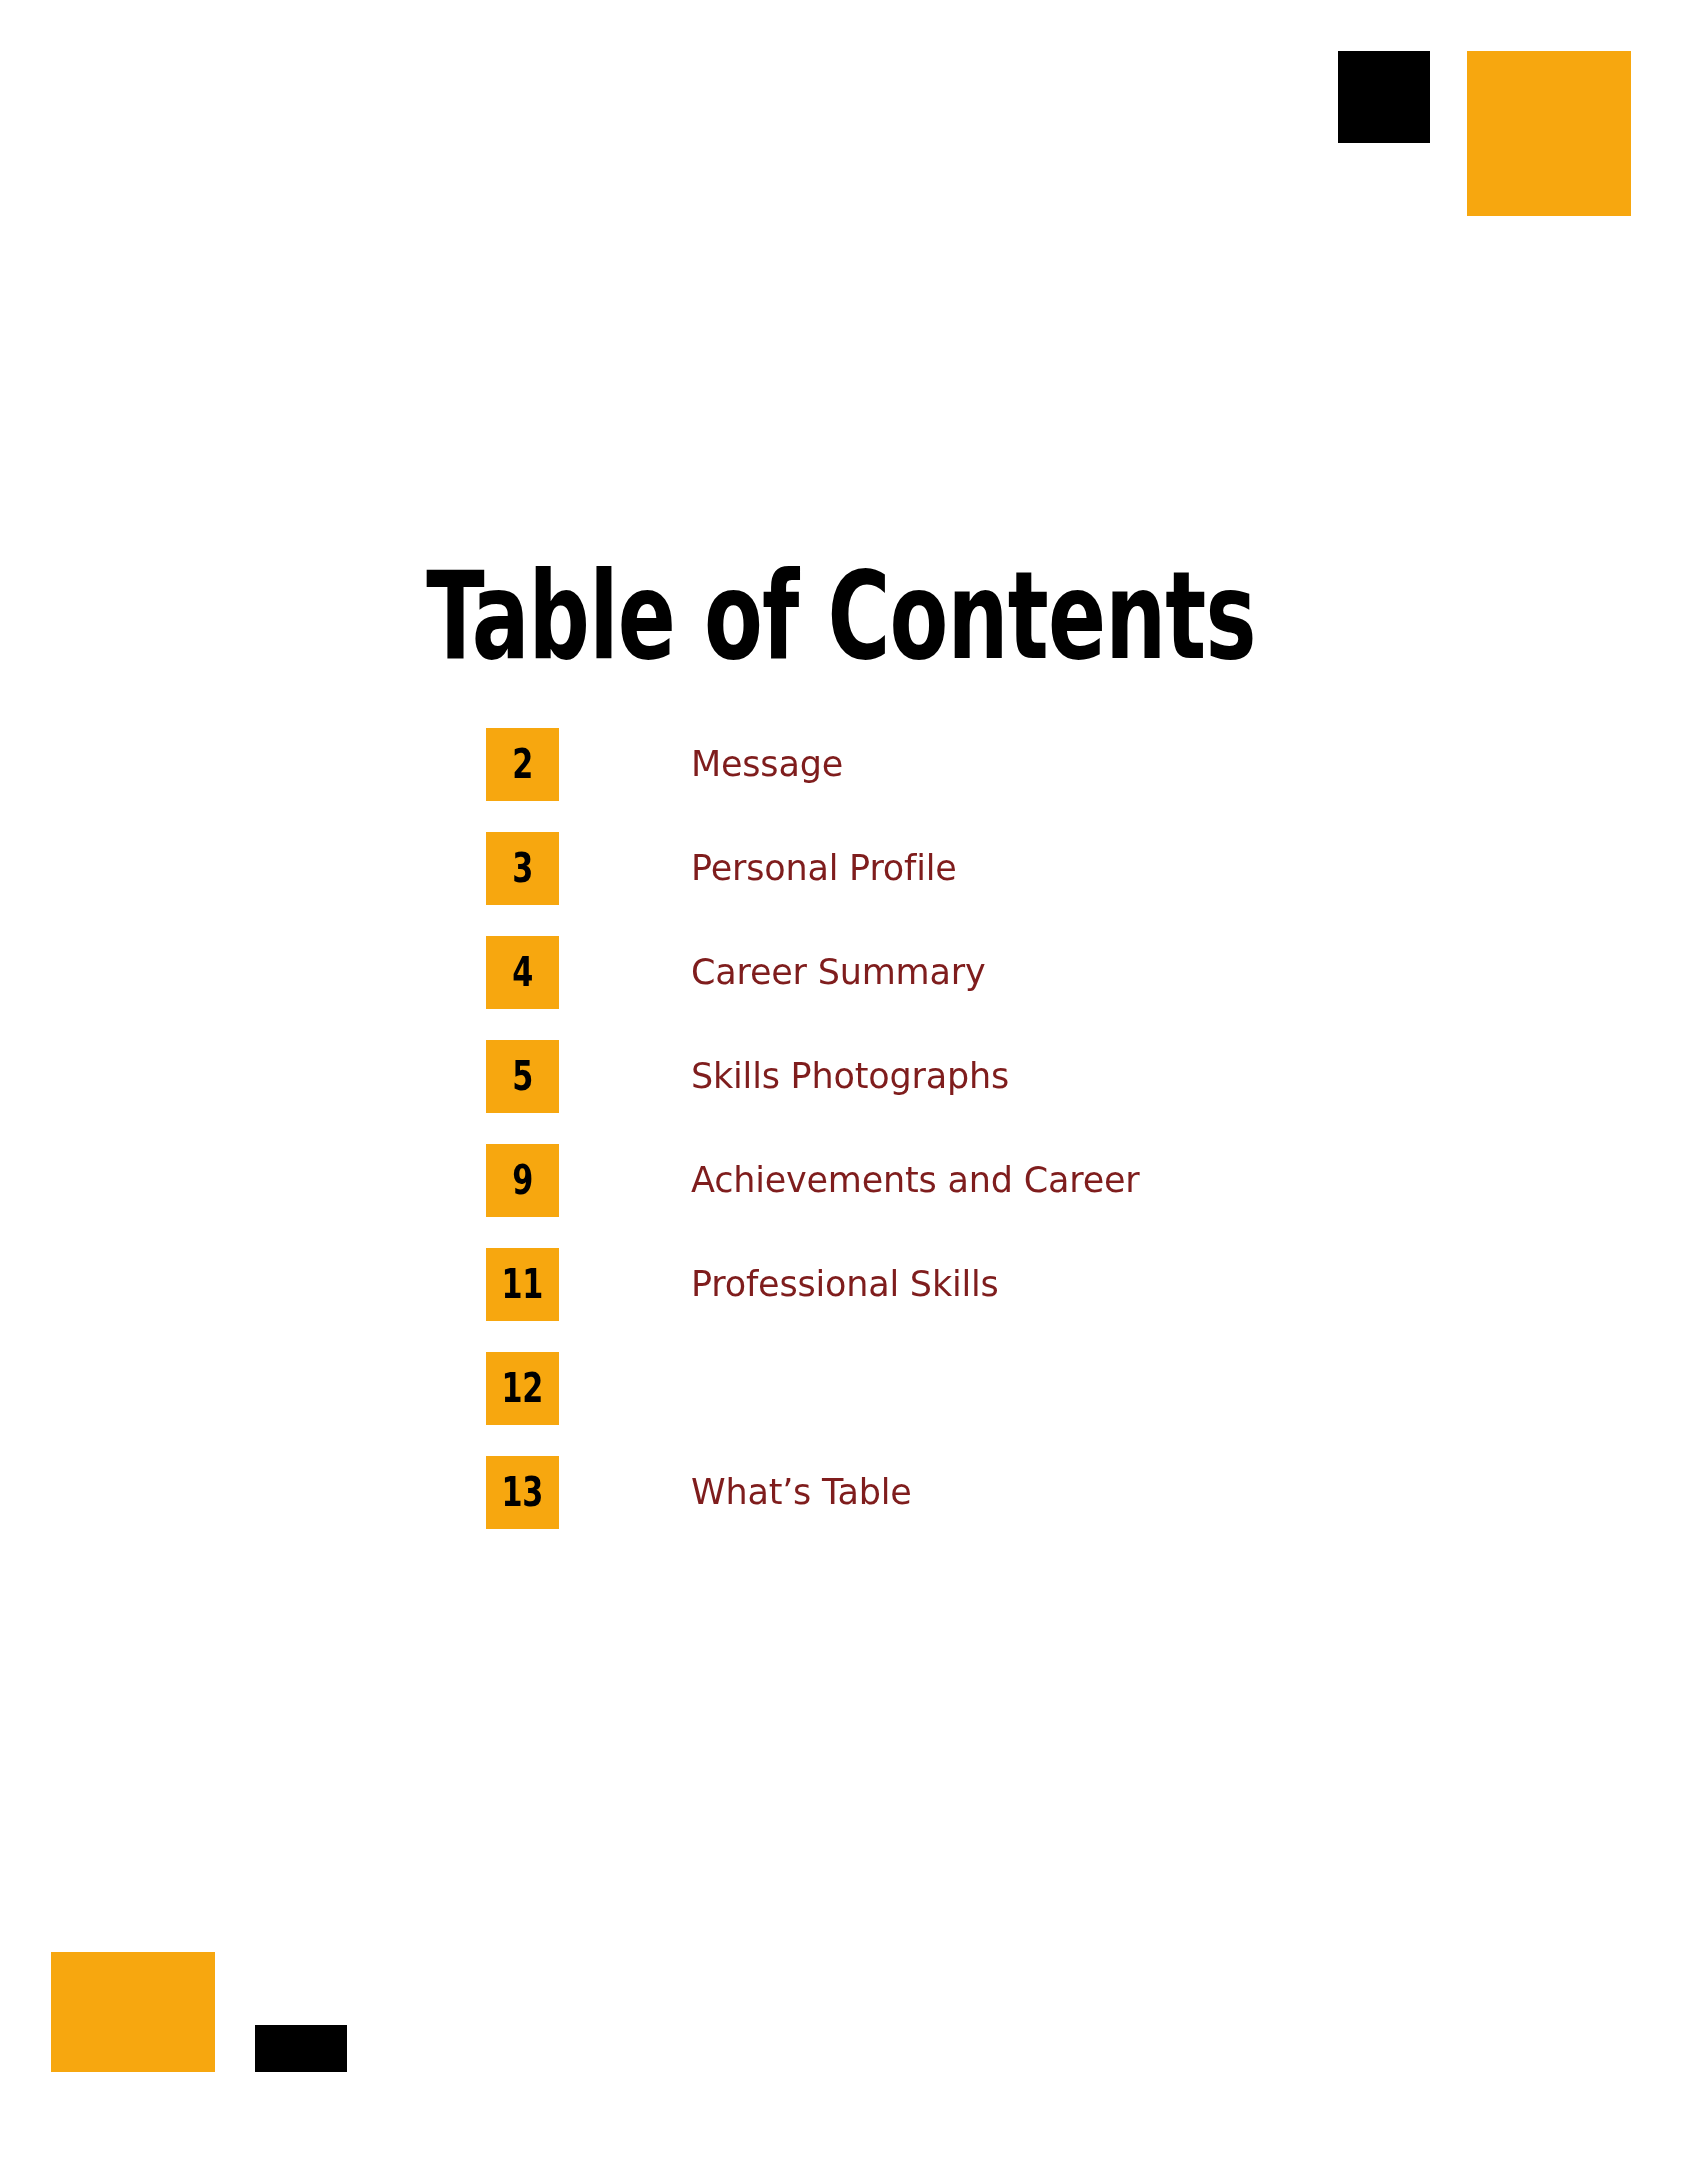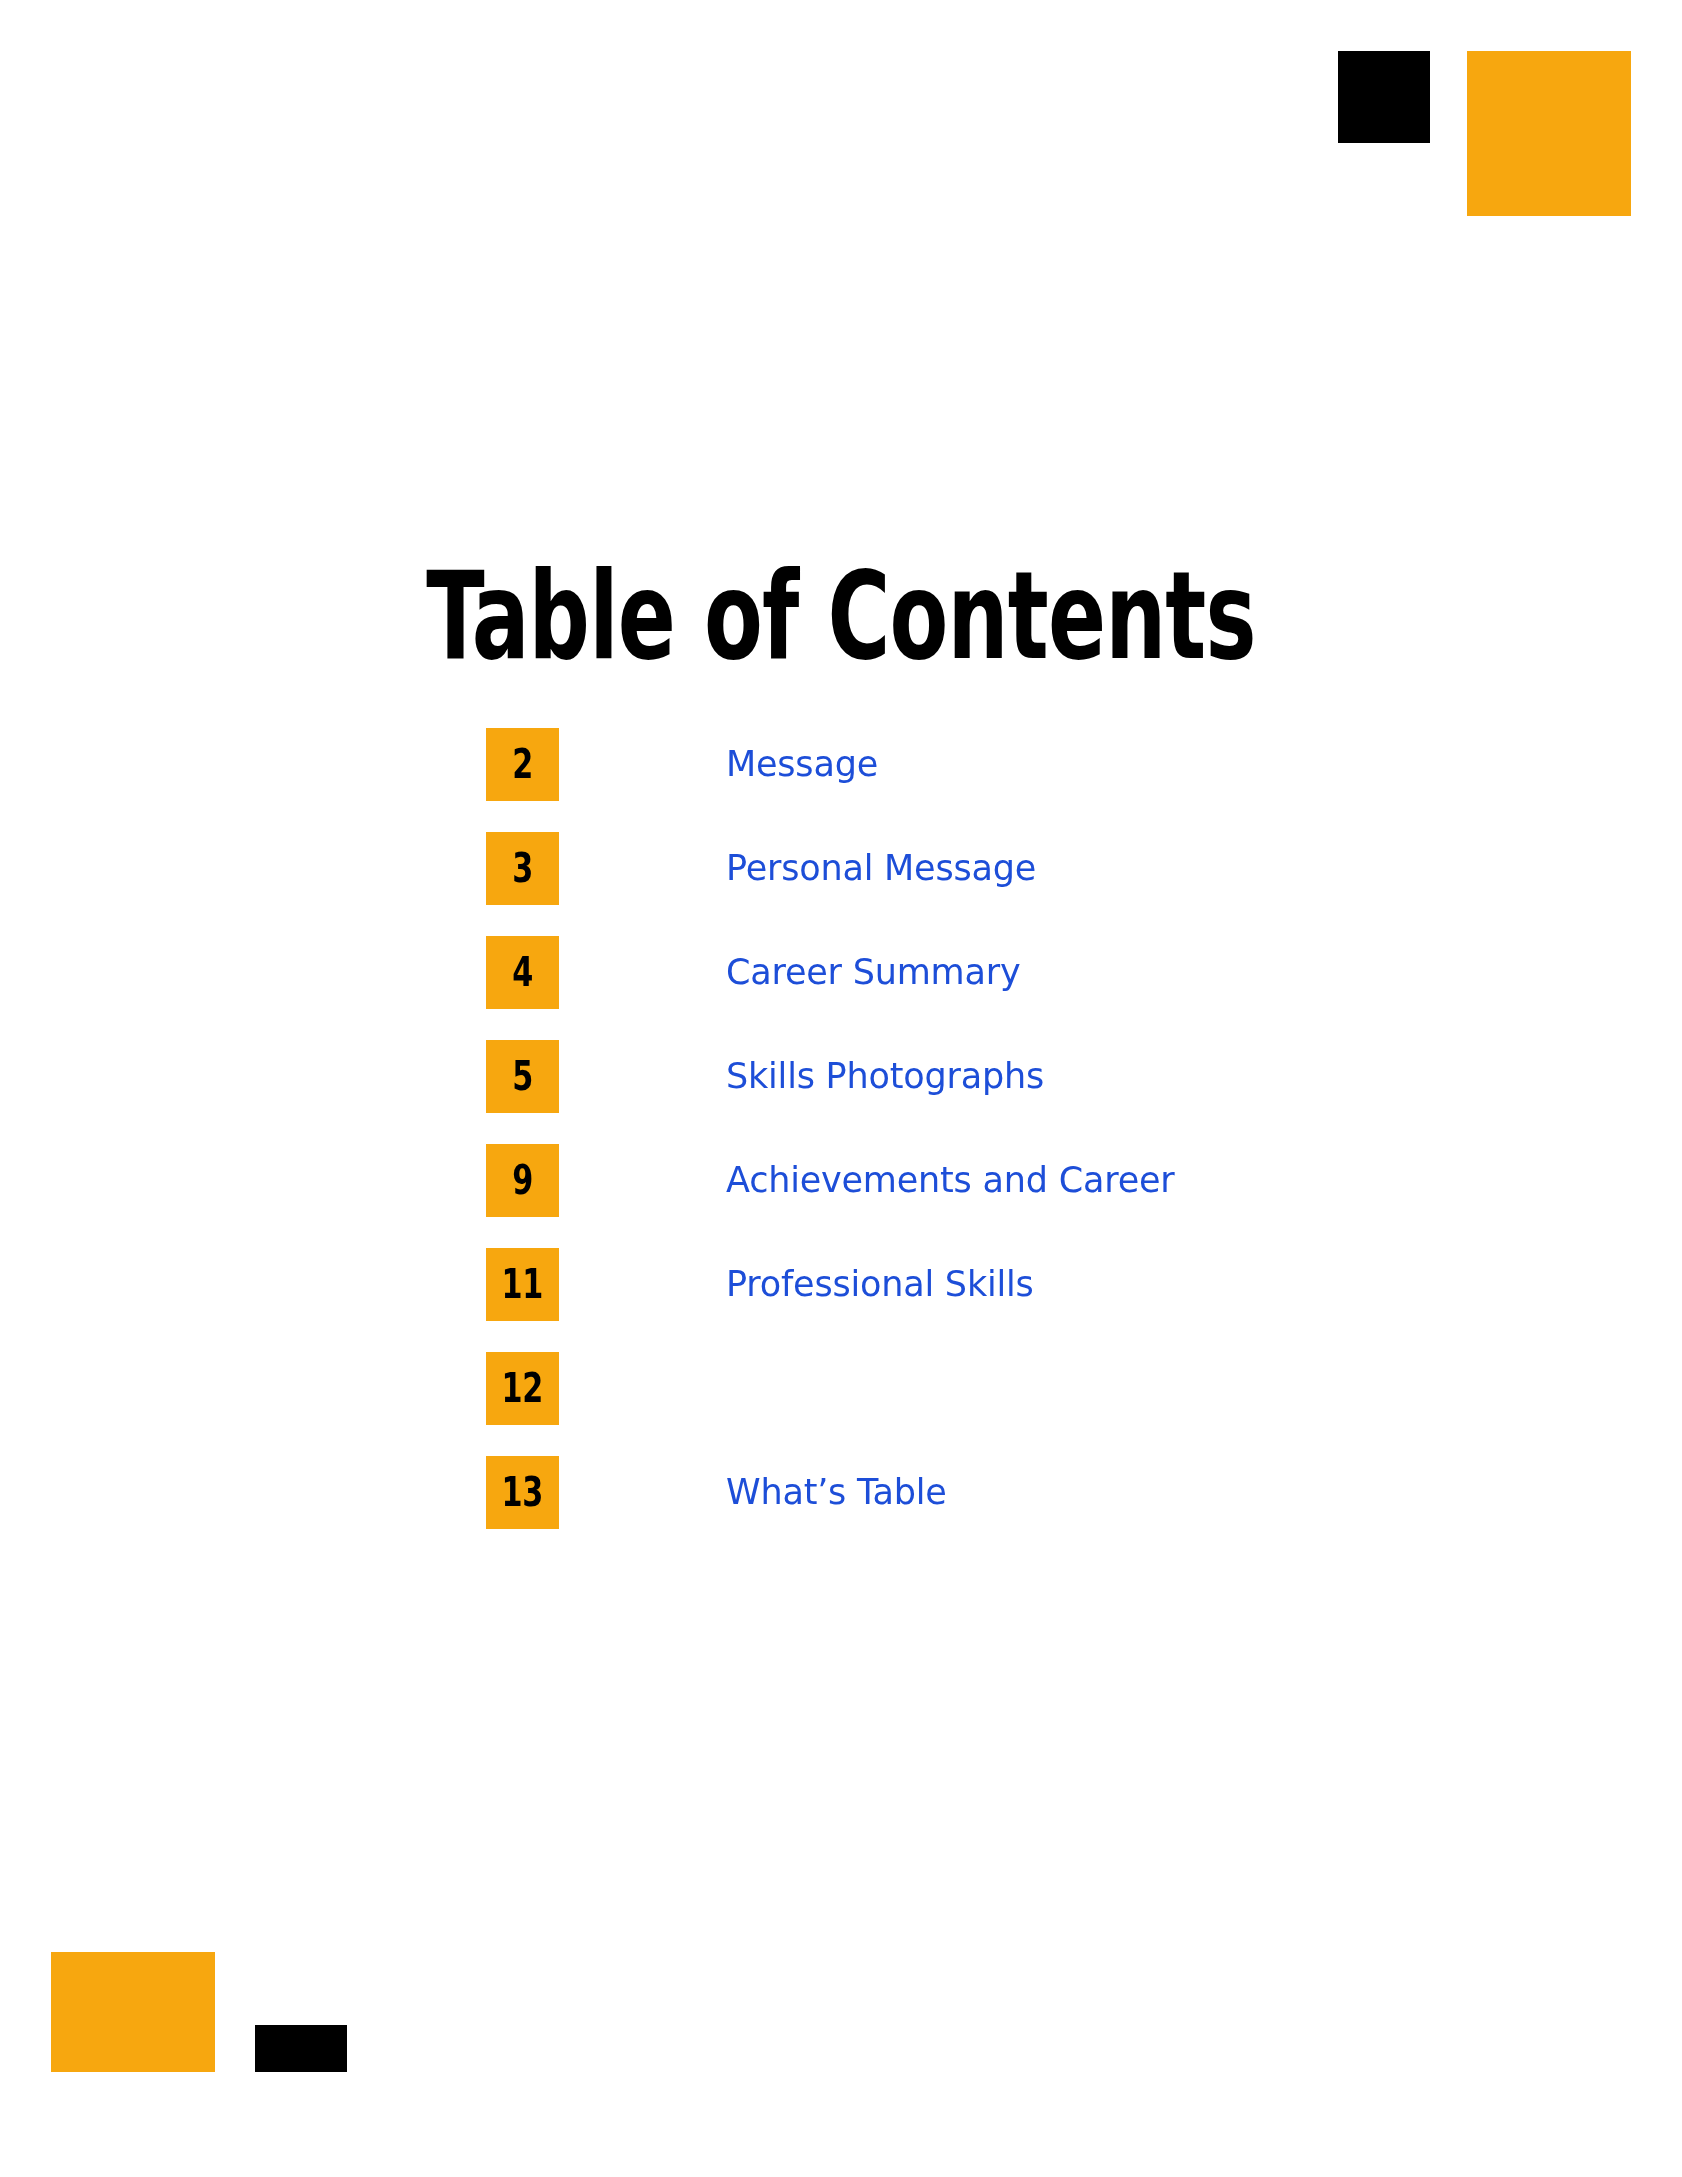--- a/index.html
+++ b/index.html
@@ -117,24 +117,23 @@
     position: absolute;
     left: 205px;
     top: 0;
     height: 73px;
     display: flex;
     align-items: center;
     font-family: "DejaVu Sans", "Liberation Sans", sans-serif;
     font-weight: 400;
     font-size: 35px;
     line-height: 1;
-    color: #1d4ed8;
+    color: #7f1d1d;
     white-space: nowrap;
     letter-spacing: -0.2px;
-    margin-left: 35px;
   }
 </style>
 </head>
 <body>
 
 <div id="page">
 
   <div class="deco deco-tr-black"></div>
   <div class="deco deco-tr-orange"></div>
   <div class="deco deco-bl-orange"></div>
@@ -146,21 +145,21 @@
       <div class="toc-row">
         <div class="toc-badge">
           <span class="toc-badge-number">2</span>
         </div>
         <div class="toc-label">Message</div>
       </div>
       <div class="toc-row">
         <div class="toc-badge">
           <span class="toc-badge-number">3</span>
         </div>
-        <div class="toc-label">Personal Message</div>
+        <div class="toc-label">Personal Profile</div>
       </div>
       <div class="toc-row">
         <div class="toc-badge">
           <span class="toc-badge-number">4</span>
         </div>
         <div class="toc-label">Career Summary</div>
       </div>
       <div class="toc-row">
         <div class="toc-badge">
           <span class="toc-badge-number">5</span>

